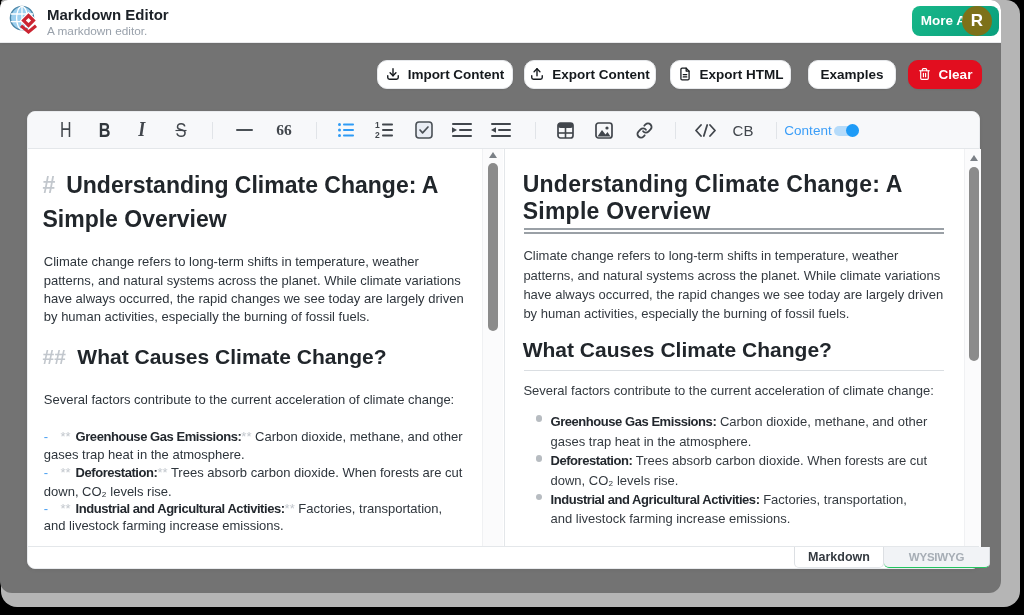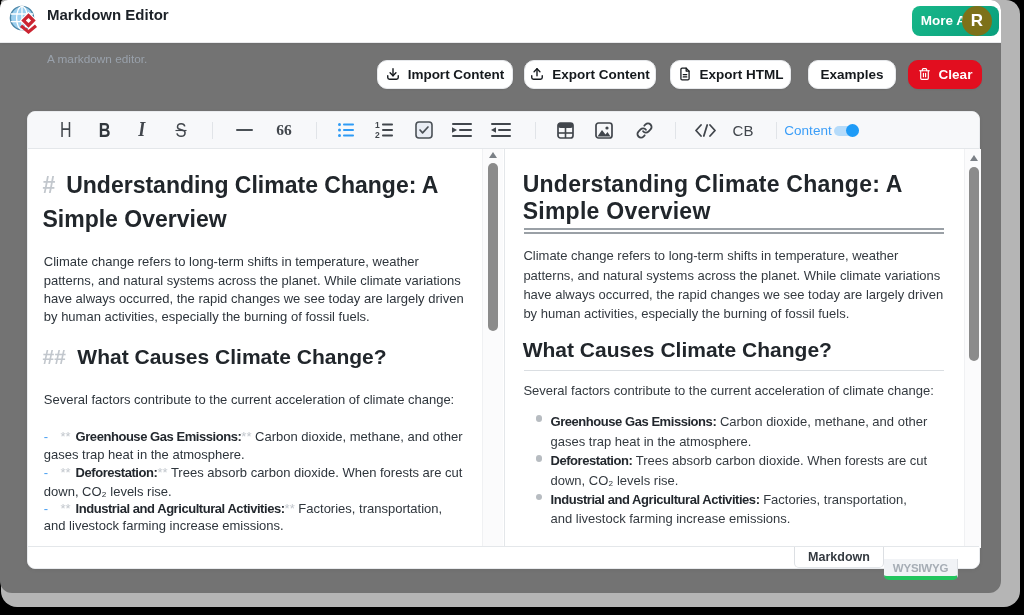--- a/index.html
+++ b/index.html
@@ -7,21 +7,21 @@
   body { font-family:"Liberation Sans", sans-serif; position:relative; }
   .shadow { position:absolute; left:1px; top:0px; width:1019px; height:607px;
             background:#b5b5b5; border-radius:2.5px 14px 16px 16px; }
   .window { position:absolute; left:0; top:0; width:1001px; height:593px;
             background:#737373; border-radius:8px 10px 12px 12px; overflow:hidden; }
   
   .header { position:absolute; left:0; top:0; width:100%; height:43px; background:#fff;
             border-bottom:1px solid #e9eaec; box-shadow:0 1px 3px rgba(0,0,0,.06); }
   .logo { position:absolute; left:9px; top:5px; }
   .apptitle { position:absolute; left:47px; top:6px; font-size:15px; font-weight:700; color:#1c2127; }
-  .appsub { position:absolute; left:47px; top:24px; font-size:11.8px; color:#99a1ab;margin-top:28px; }
+  .appsub { position:absolute; left:47px; top:24px; font-size:11.8px; color:#99a1ab; }
   .moreapps { position:absolute; left:868px; top:5.5px; width:87px; height:30px; border-radius:8px;
               background:linear-gradient(135deg,#17b789,#0a9f7d); color:#fff; font-size:13.5px; font-weight:700;
               display:flex; align-items:center; justify-content:center;margin-left:44px; }
   .avatar { position:absolute; left:962px; top:6px; width:30px; height:30px; border-radius:50%;
             background:#7d7119; color:#fff; font-size:17px; font-weight:700;
             display:flex; align-items:center; justify-content:center; }
   
   .abtn { position:absolute; top:59.5px; height:29.5px; background:#fff; border:1px solid #e7e9ec;
           border-radius:10px; box-shadow:0 1px 2px rgba(0,0,0,.05); color:#15191d;
           font-size:13.5px; font-weight:700; display:flex; align-items:center; justify-content:center; gap:8px; }
@@ -33,22 +33,22 @@
   .toolbar { position:absolute; left:0; top:0; width:100%; height:37px; background:#f7f8fa;
              border-bottom:1px solid #e4e7ea; border-radius:8px 8px 0 0; }
   .ti { position:absolute; top:0; height:36px; display:flex; align-items:center; justify-content:center;
         color:#41464c; }
   .tsep { position:absolute; top:10px; width:1px; height:17px; background:#e1e4e8; }
   .bottombar { position:absolute; left:0; bottom:0; width:100%; height:22px; background:#fff;
                border-top:1px solid #e4e7ea; border-radius:0 0 8px 8px; }
   .tabmd { position:absolute; left:766px; top:0; width:90px; height:21px; background:#fff;
            border-left:1px solid #dcdfe3; border-right:1px solid #dcdfe3; border-bottom:1px solid #e4e7ea; border-radius:0 0 5px 5px;
            font-size:12.5px; font-weight:700; color:#343a40; display:flex; align-items:center; justify-content:center; }
-  .tabwy { position:absolute; left:856px; top:12px; width:74px; height:21px; background:#f1f3f6;
-           border-right:1px solid #dcdfe3; border-bottom:4px solid #22c55e; border-radius:0 0 5px 5px;
+  .tabwy { position:absolute; left:856px; top:0; width:106px; height:21px; background:#f1f3f6;
+           border-right:1px solid #dcdfe3; border-bottom:1px solid #22c55e; border-radius:0 0 5px 5px;
            font-size:11.5px; font-weight:700; letter-spacing:-0.2px; color:#a6adb5; display:flex; align-items:center; justify-content:center; }
   .pdivider { position:absolute; left:476px; top:37px; width:1px; height:399px; background:#e4e7ea; }
   
   .sbtrack { position:absolute; width:14px; background:#fbfbfc; border-left:1px solid #f0f1f3; }
   .sbthumb { position:absolute; width:10px; border-radius:5px; background:#8b8b8b; }
   .sbarrow { position:absolute; width:0; height:0; border-left:4px solid transparent;
              border-right:4px solid transparent; border-bottom:6.5px solid #7b8086; }
   
   .t { position:absolute; white-space:nowrap; line-height:1; }
   .md { color:#2e353c; font-size:13px; }

